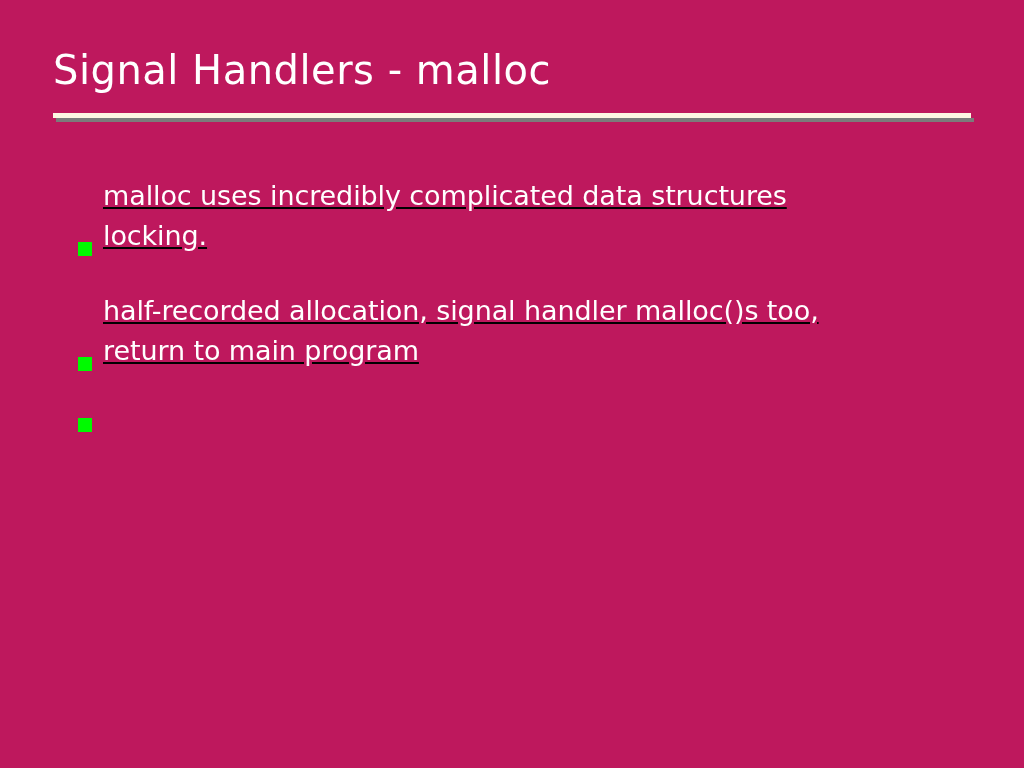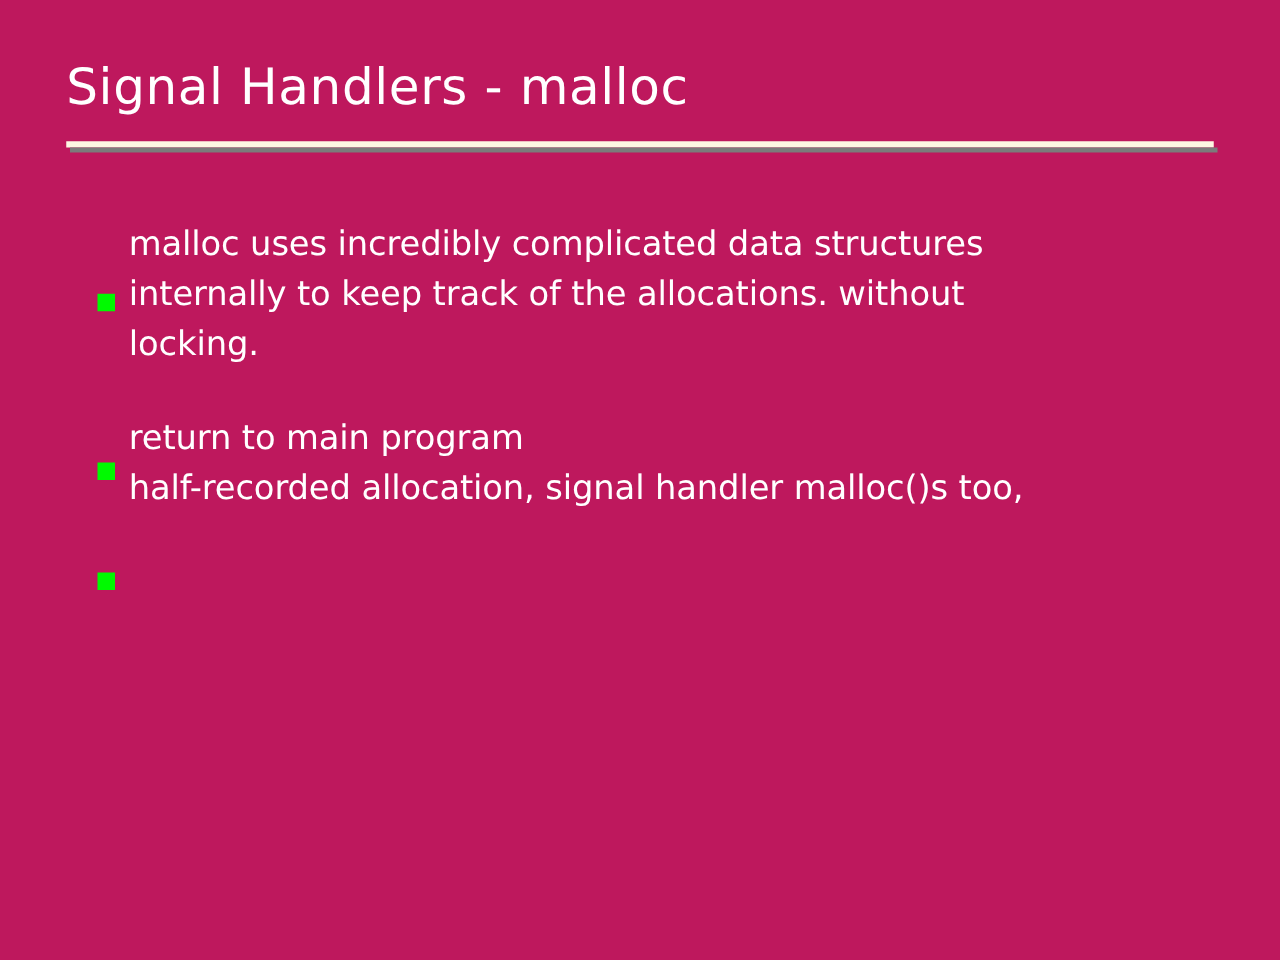--- a/index.html
+++ b/index.html
@@ -61,22 +61,23 @@
   
   #body {
     position: absolute;
     left: 78px;
     top: 176px;
     width: 890px;
   }
 
   .bullet-row {
     display: flex;
-    align-items: center;
+    align-items: flex-end;
     margin-bottom: 35px;
+    text-decoration: underline;
   }
   .bullet-row:last-child {
     margin-bottom: 0;
   }
 
   .bullet-marker {
     flex: 0 0 auto;
     width: 14px;
     height: 14px;
     background: #00fa00;
@@ -108,30 +109,29 @@
   </div>
   <div id="title-rule"></div>
   <div id="title-rule-shadow"></div>
 
   <div id="body">
 
     <div class="bullet-row">
       <span class="bullet-marker"></span>
       <div class="bullet-text">
         <span class="bullet-line">malloc uses incredibly complicated data structures</span>
-        <span class="bullet-line">internally to keep track of the allocations. without</span>
         <span class="bullet-line">locking.</span>
       </div>
     </div>
 
     <div class="bullet-row">
       <span class="bullet-marker"></span>
       <div class="bullet-text">
+        <span class="bullet-line">half-recorded allocation, signal handler malloc()s too,</span>
         <span class="bullet-line">return to main program</span>
-        <span class="bullet-line">half-recorded allocation, signal handler malloc()s too,</span>
       </div>
     </div>
 
     <div class="bullet-row">
       <span class="bullet-marker"></span>
       <div class="bullet-text">
       </div>
     </div>
 
   </div>

